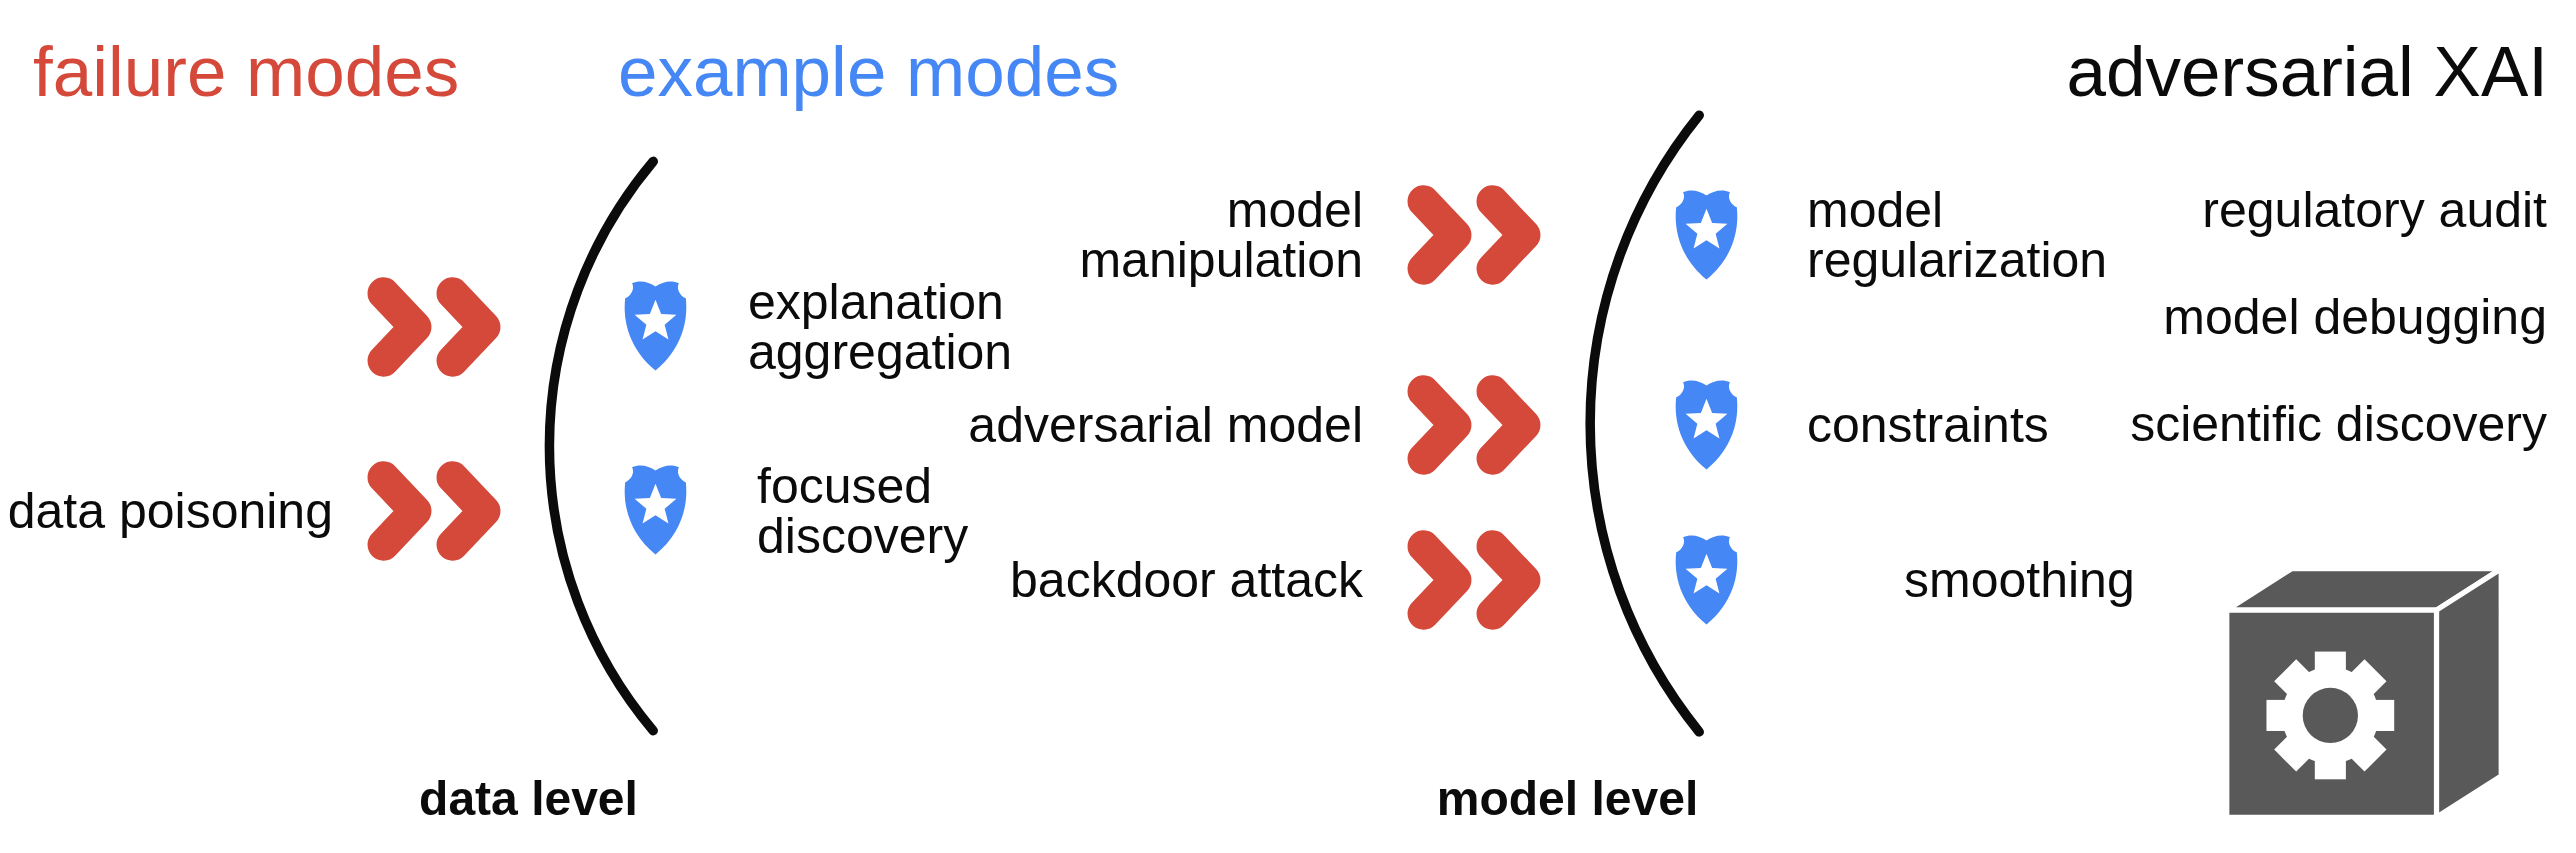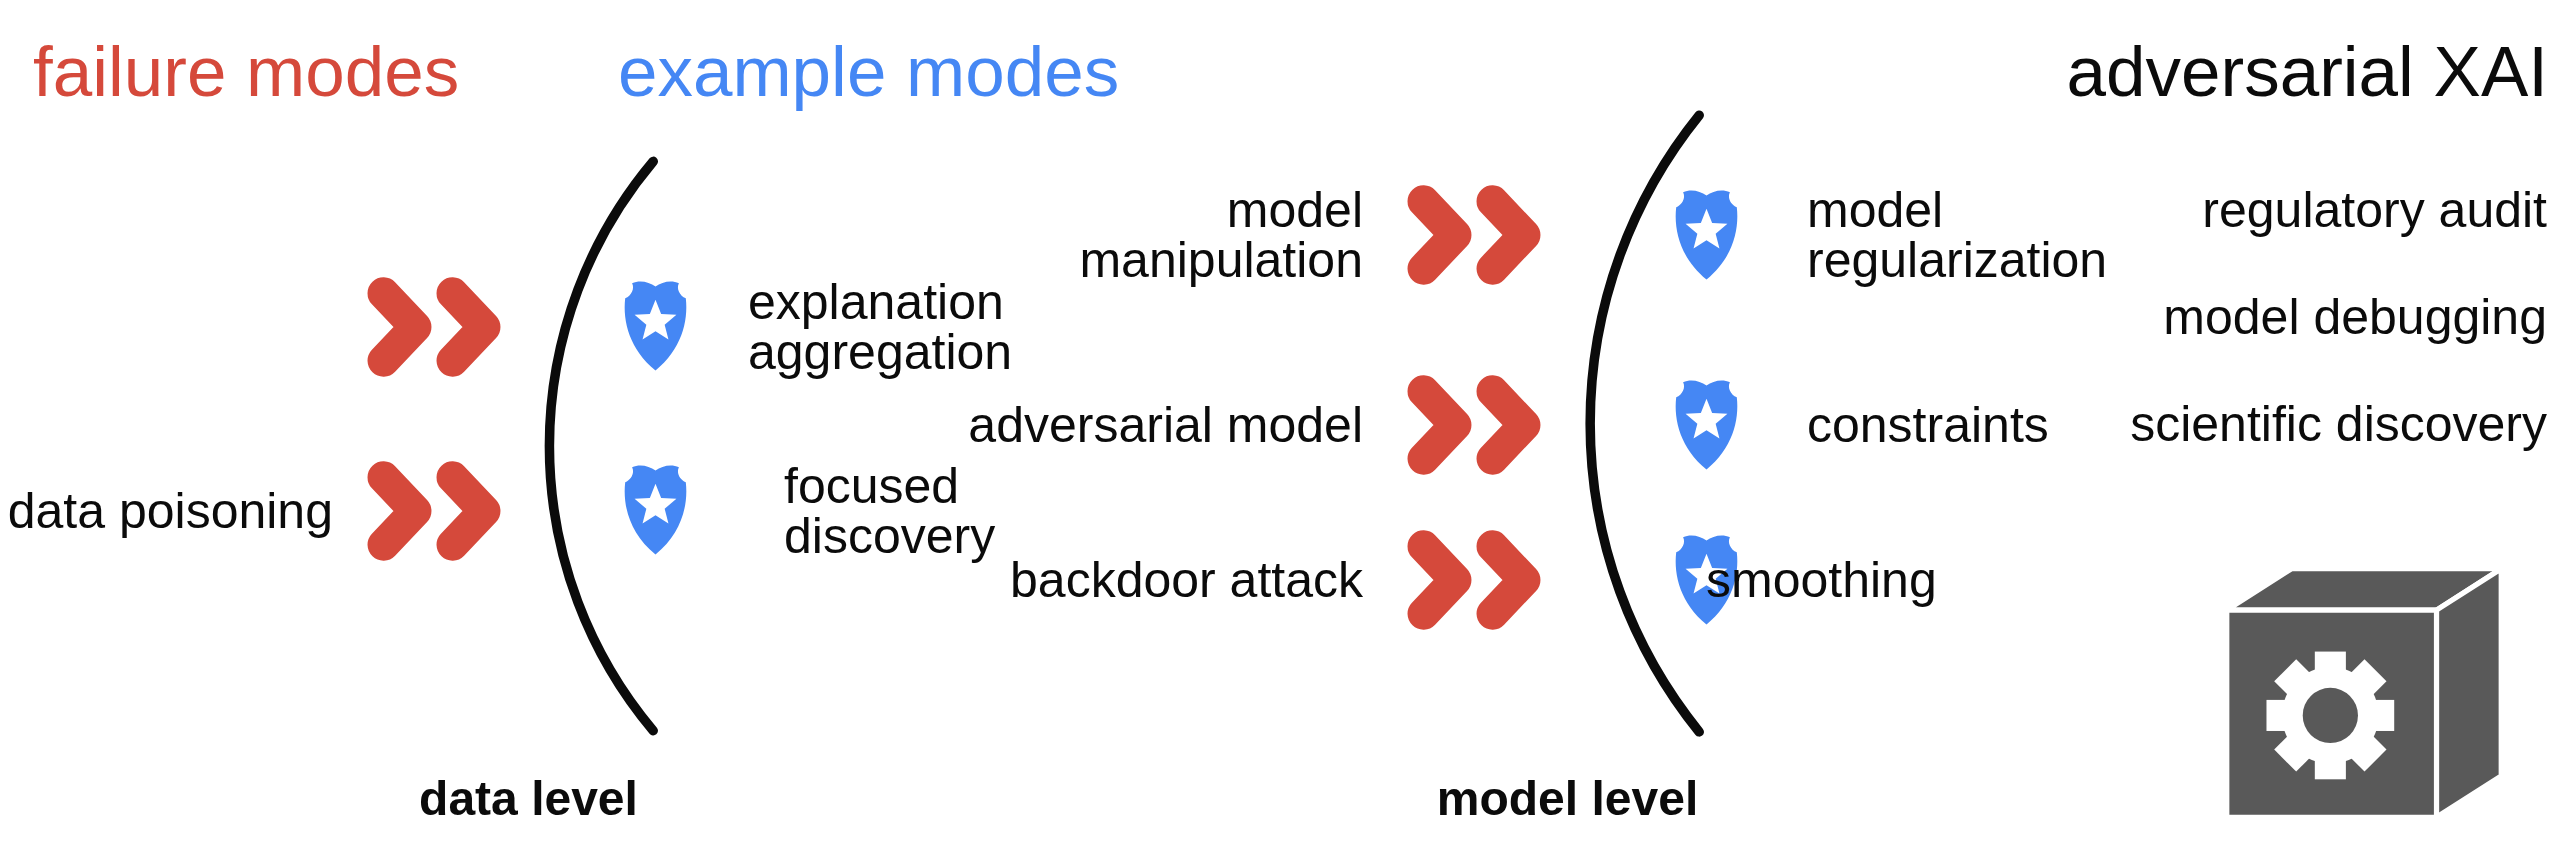--- a/index.html
+++ b/index.html
@@ -55,21 +55,21 @@
   </svg>
   <svg class="icon" style="left:621px;top:463px;" width="69" height="95" viewBox="0 0 100 138">
     <path class="shield-body" d="M50 11 C41 4,27 1,16 6 C20 14,15 24,6 28 C2 62,13 103,50 133 C87 103,98 62,94 28 C85 24,80 14,84 6 C73 1,59 4,50 11 Z"></path>
     <polygon class="shield-star" points="50,30 58.2,50.7 80.4,52.1 63.3,66.3 68.8,87.9 50,76 31.2,87.9 36.7,66.3 19.6,52.1 41.8,50.7"></polygon>
   </svg>
 
   <div class="lbl" style="left:748px;top:277px;">
     <div>explanation</div>
     <div>aggregation</div>
   </div>
-  <div class="lbl" style="left:784px;top:461px;">
+  <div class="lbl" style="left:757px;top:461px;">
     <div>focused</div>
     <div>discovery</div>
   </div>
 
   <div class="lvl" style="left:269px;width:519px;top:764px;">data level</div>
 
   <div class="lbl alignr" style="left:778px;width:585px;top:185px;">
     <div>model</div>
     <div>manipulation</div>
   </div>
@@ -113,21 +113,21 @@
   </svg>
 
   <div class="lbl" style="left:1807px;top:185px;">
     <div>model</div>
     <div>regularization</div>
   </div>
   <div class="lbl" style="left:1807px;top:400px;">
     <div>constraints</div>
     <div></div>
   </div>
-  <div class="lbl" style="left:1706px;top:555px;">
+  <div class="lbl" style="left:1904px;top:555px;">
     <div>smoothing</div>
     <div></div>
   </div>
 
   <div class="lvl" style="left:1308px;width:519px;top:764px;">model level</div>
 
   <div class="lbl alignr" style="left:1643px;width:904px;top:185px;">
     <div>regulatory audit</div>
   </div>
   <div class="lbl alignr" style="left:1643px;width:904px;top:292px;">

